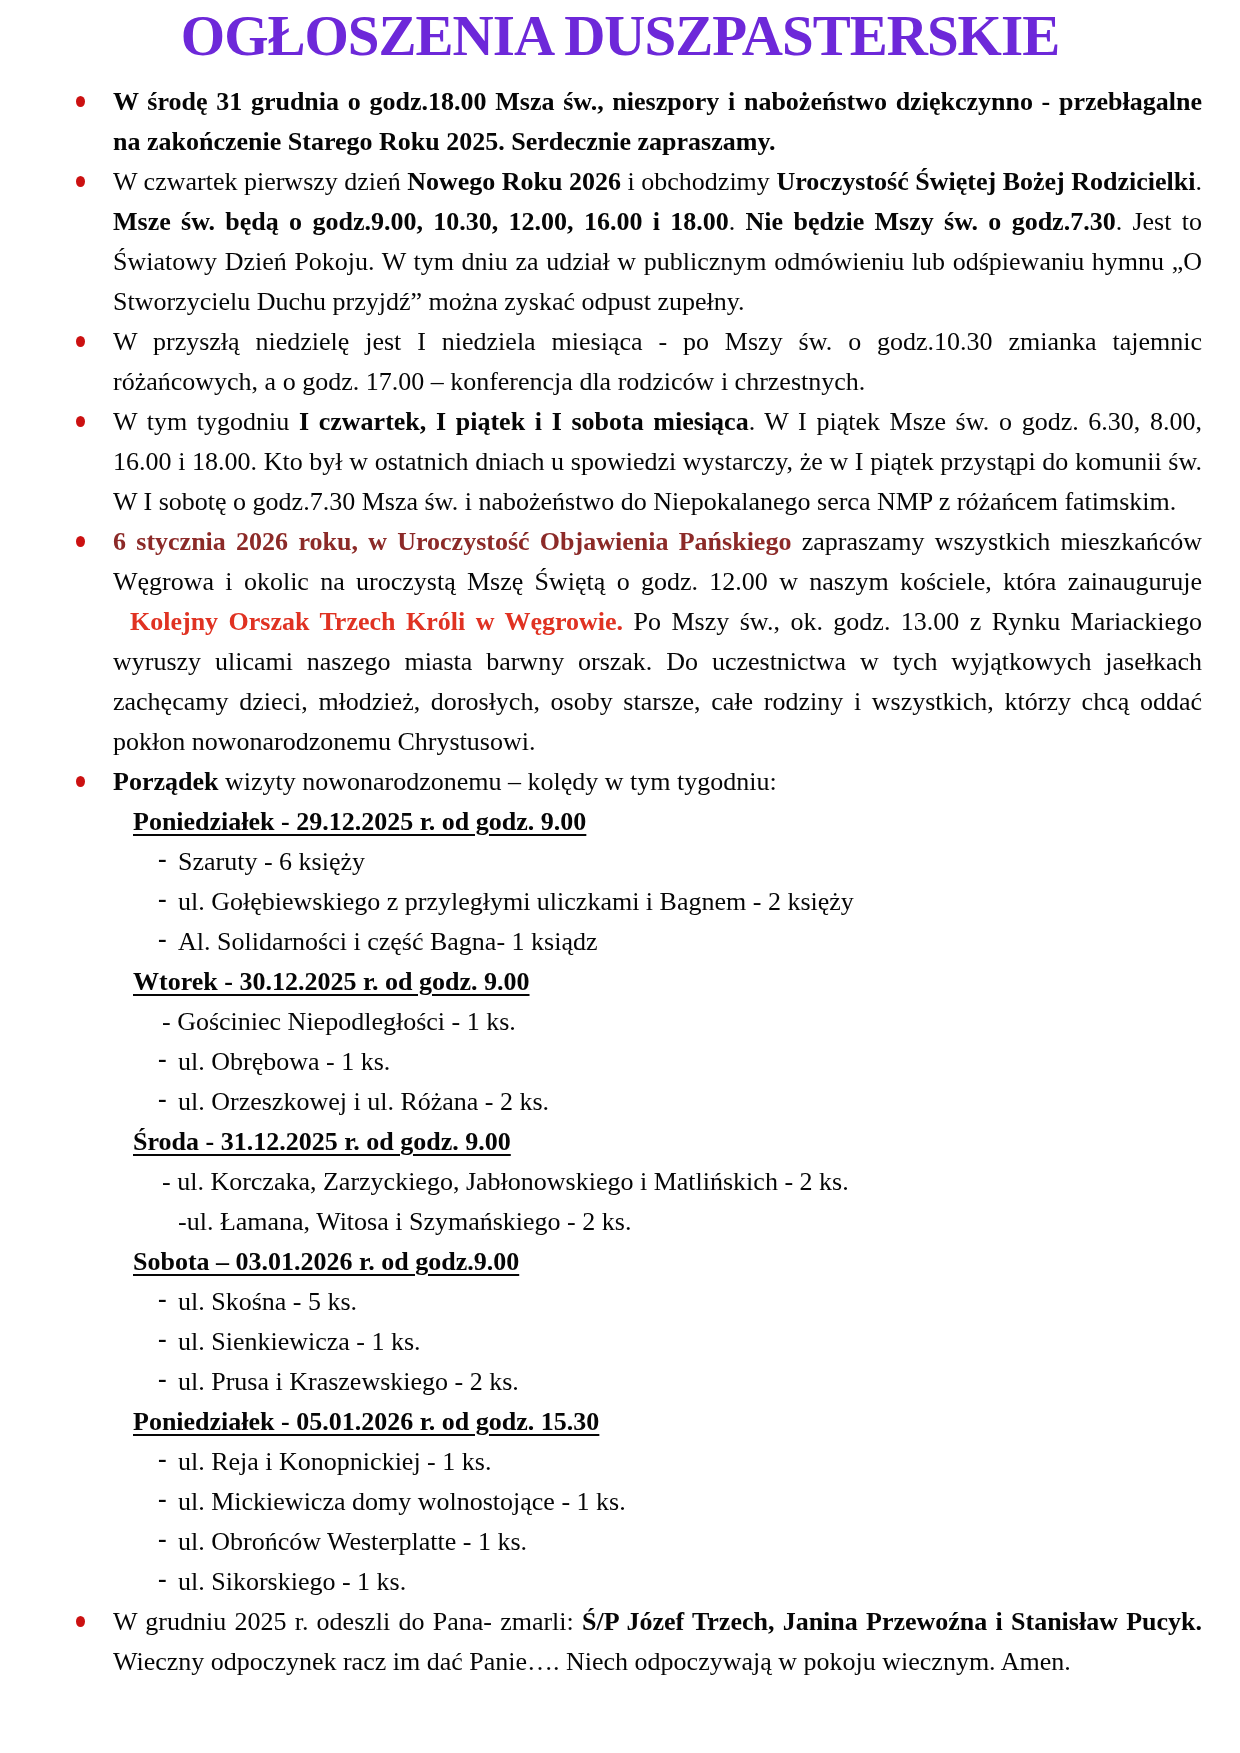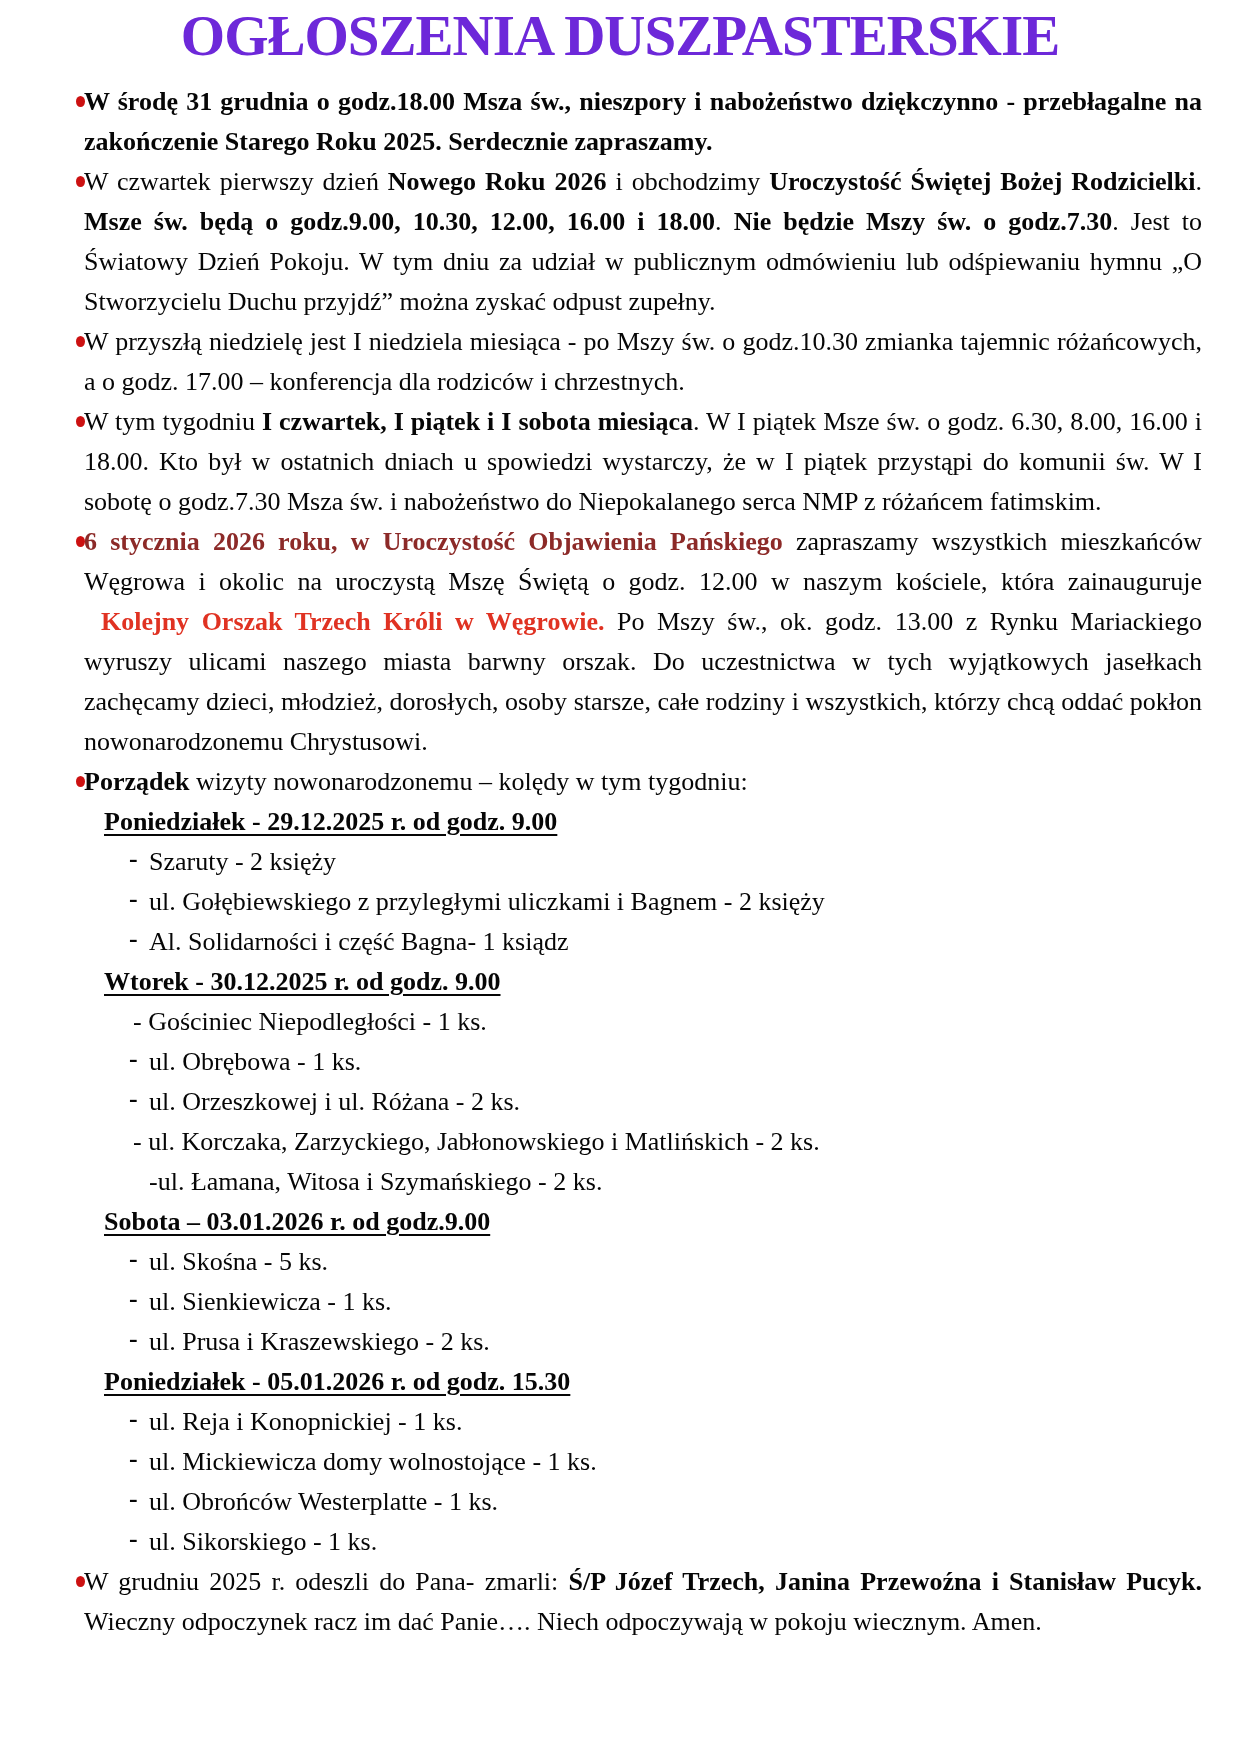--- a/index.html
+++ b/index.html
@@ -46,21 +46,21 @@
     color: var(--subtitle-green);
     text-decoration: underline;
     text-decoration-thickness: 3px;
     text-underline-offset: 5px;
   }
   .announcements {
     margin-top: 16px;
   }
   .bullet-item {
     position: relative;
-    padding-left: 84px;
+    padding-left: 113px;
     padding-right: 38px;
   }
   .dot {
     position: absolute;
     left: 76px;
     top: 14px;
     width: 9px;
     height: 11px;
     border-radius: 50%;
     background: var(--bullet-dot);
@@ -125,27 +125,28 @@
       </div>
       <div class="bullet-item">
         <span class="dot"></span>
         <div class="para"><span class="sdr">6 stycznia 2026 roku, w Uroczystość Objawienia Pańskiego</span><span class="sr"> zapraszamy wszystkich mieszkańców Węgrowa i okolic na uroczystą Mszę Świętą o godz. 12.00 w naszym kościele, która zainauguruje </span><span class="sred">Kolejny Orszak Trzech Króli w Węgrowie.</span><span class="sr"> Po Mszy św., ok. godz. 13.00 z Rynku Mariackiego wyruszy ulicami naszego miasta barwny orszak. Do uczestnictwa w tych wyjątkowych jasełkach zachęcamy dzieci, młodzież, dorosłych, osoby starsze, całe rodziny i wszystkich, którzy chcą oddać pokłon nowonarodzonemu Chrystusowi.</span></div>
       </div>
       <div class="bullet-item">
         <span class="dot"></span>
         <div class="para"><span class="sb">Porządek</span><span class="sr"> wizyty nowonarodzonemu – kolędy w tym tygodniu:</span></div>
         <div class="schedule">
           <div class="day-heading">Poniedziałek - 29.12.2025 r. od godz. 9.00</div>
-          <div class="item hang"><span class="dash">-</span><span>Szaruty - 2 księży</span></div>
+          <div class="item hang"><span class="dash">-</span><span>Szaruty - 6 księży</span></div>
           <div class="item hang"><span class="dash">-</span><span>ul. Gołębiewskiego z przyległymi uliczkami i Bagnem  - 2 księży</span></div>
           <div class="item hang"><span class="dash">-</span><span>Al. Solidarności i część Bagna- 1 ksiądz</span></div>
           <div class="day-heading">Wtorek - 30.12.2025 r. od godz. 9.00</div>
           <div class="item inline"><span>- Gościniec Niepodległości - 1 ks.</span></div>
           <div class="item hang"><span class="dash">-</span><span>ul. Obrębowa - 1 ks.</span></div>
           <div class="item hang"><span class="dash">-</span><span>ul. Orzeszkowej i ul. Różana - 2 ks.</span></div>
+          <div class="day-heading">Środa - 31.12.2025 r. od godz. 9.00</div>
           <div class="item inline"><span>- ul. Korczaka, Zarzyckiego, Jabłonowskiego i Matlińskich - 2 ks.</span></div>
           <div class="item inline2"><span>-ul. Łamana, Witosa i Szymańskiego - 2 ks.</span></div>
           <div class="day-heading">Sobota – 03.01.2026 r. od godz.9.00</div>
           <div class="item hang"><span class="dash">-</span><span>ul. Skośna - 5 ks.</span></div>
           <div class="item hang"><span class="dash">-</span><span>ul. Sienkiewicza - 1 ks.</span></div>
           <div class="item hang"><span class="dash">-</span><span>ul. Prusa i Kraszewskiego - 2 ks.</span></div>
           <div class="day-heading">Poniedziałek - 05.01.2026 r. od godz. 15.30</div>
           <div class="item hang"><span class="dash">-</span><span>ul. Reja i Konopnickiej - 1 ks.</span></div>
           <div class="item hang"><span class="dash">-</span><span>ul. Mickiewicza domy wolnostojące - 1 ks.</span></div>
           <div class="item hang"><span class="dash">-</span><span>ul. Obrońców Westerplatte - 1 ks.</span></div>

